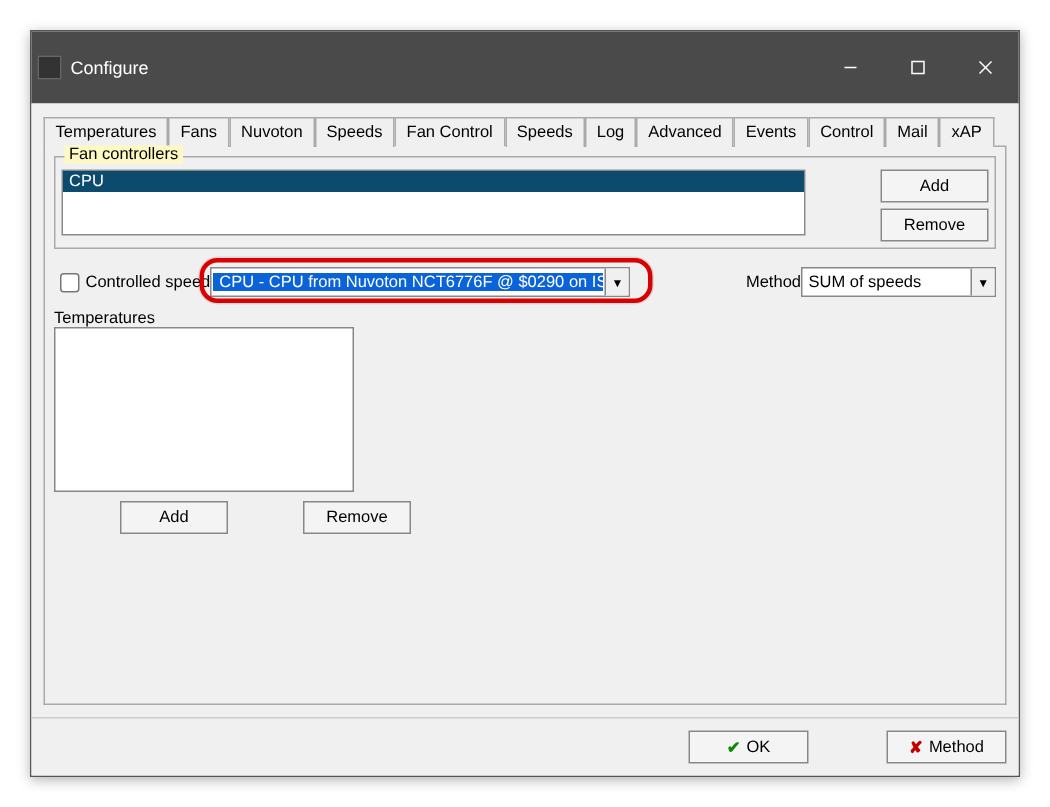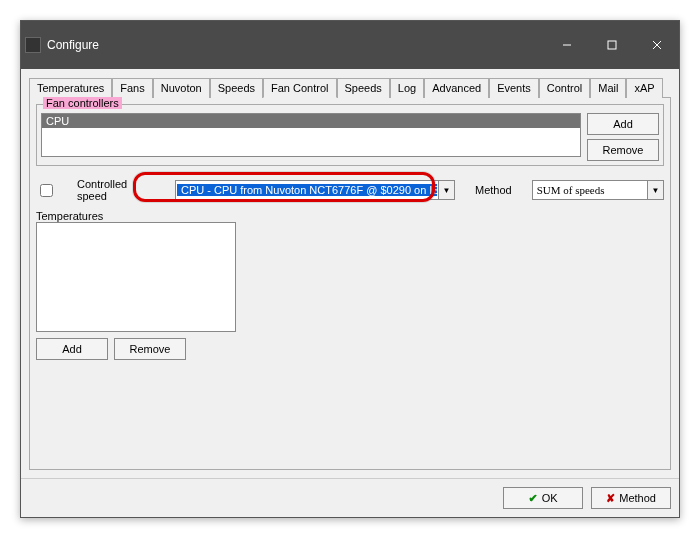--- a/index.html
+++ b/index.html
@@ -91,55 +91,56 @@
   .fieldset {
     border: 1px solid #aaa;
     padding: 4px;
     margin-bottom: 6px;
     position: relative;
   }
   .fieldset-label {
     position: absolute;
     top: -8px;
     left: 6px;
-    background: #f9a8d4;
+    background: #fef9c3;
     padding: 0 3px;
     font-size: 11px;
   }
   .listbox {
     background: #fff;
     border: 1px solid #888;
     height: 44px;
     overflow: auto;
   }
   .listbox-item {
     padding: 1px 4px;
     cursor: pointer;
   }
   .listbox-item.selected {
-    background: #737373;
+    background: #0c4a6e;
     color: #fff;
   }
   .side-buttons {
     display: flex;
     flex-direction: column;
     margin-left: 6px;
     gap: 4px;
   }
   .btn {
     min-width: 72px;
     height: 22px;
     border: 1px solid #888;
     background: #f4f4f4;
     cursor: pointer;
     font-size: 11px;
     display: inline-flex;
     align-items: center;
     justify-content: center;
     gap: 4px;
+    margin-left: 44px;
   }
   .dropdown {
     display: inline-flex;
     align-items: center;
     border: 1px solid #888;
     background: #fff;
     height: 20px;
     position: relative;
   }
   .dropdown-sel {
@@ -241,31 +242,31 @@
           <div class="listbox" style="flex:1;">
             <div class="listbox-item selected">CPU</div>
           </div>
           <div class="side-buttons">
             <button class="btn">Add</button>
             <button class="btn">Remove</button>
           </div>
         </div>
       </div>
 
-      <div class="row" style="margin-top:6px; gap:20px; position:relative;">
+      <div class="row" style="margin-top:6px; gap:0; position:relative;">
         <input type="checkbox" class="checkbox" style="">
         <span>Controlled speed</span>
         <div class="dropdown" style="width:280px;">
           <div class="dropdown-sel highlight">CPU - CPU from Nuvoton NCT6776F @ $0290 on ISA</div>
           <div class="dropdown-arrow">▼</div>
         </div>
         <div class="highlight-ring" style="left:97px; top:-6px; width:302px; height:30px;"></div>
 
         <span style="margin-left:auto;">Method</span>
-        <div class="dropdown" style="width:141px;font-family:Liberation Serif, serif;">
+        <div class="dropdown" style="width:130px;">
           <div class="dropdown-sel">SUM of speeds</div>
           <div class="dropdown-arrow">▼</div>
         </div>
       </div>
 
       <div style="margin-top:4px;">
         <div>Temperatures</div>
         <div class="temps-box"></div>
         <div style="margin-top:6px; display:flex; gap:6px;">
           <button class="btn">Add</button>

